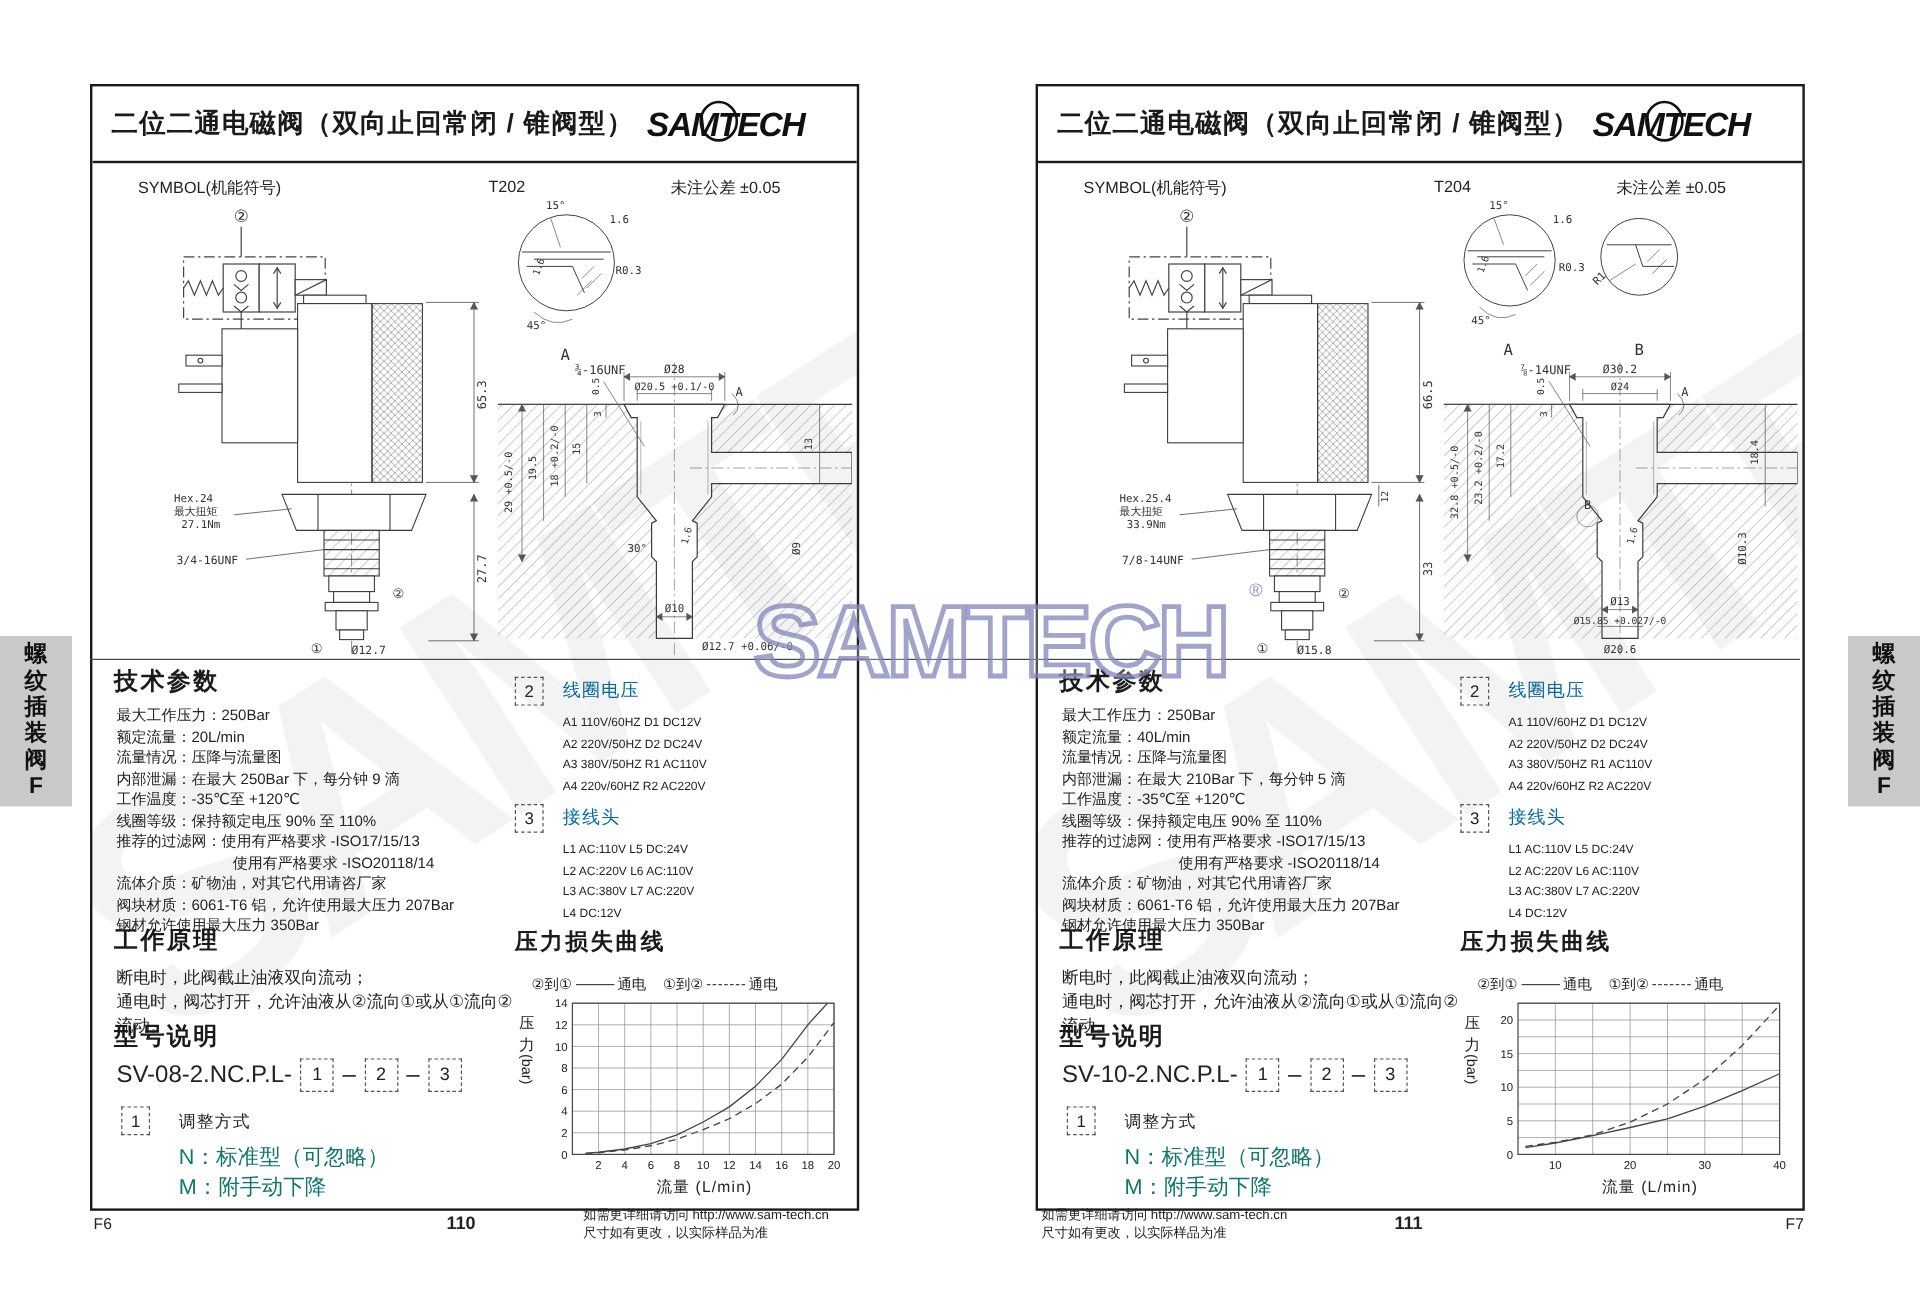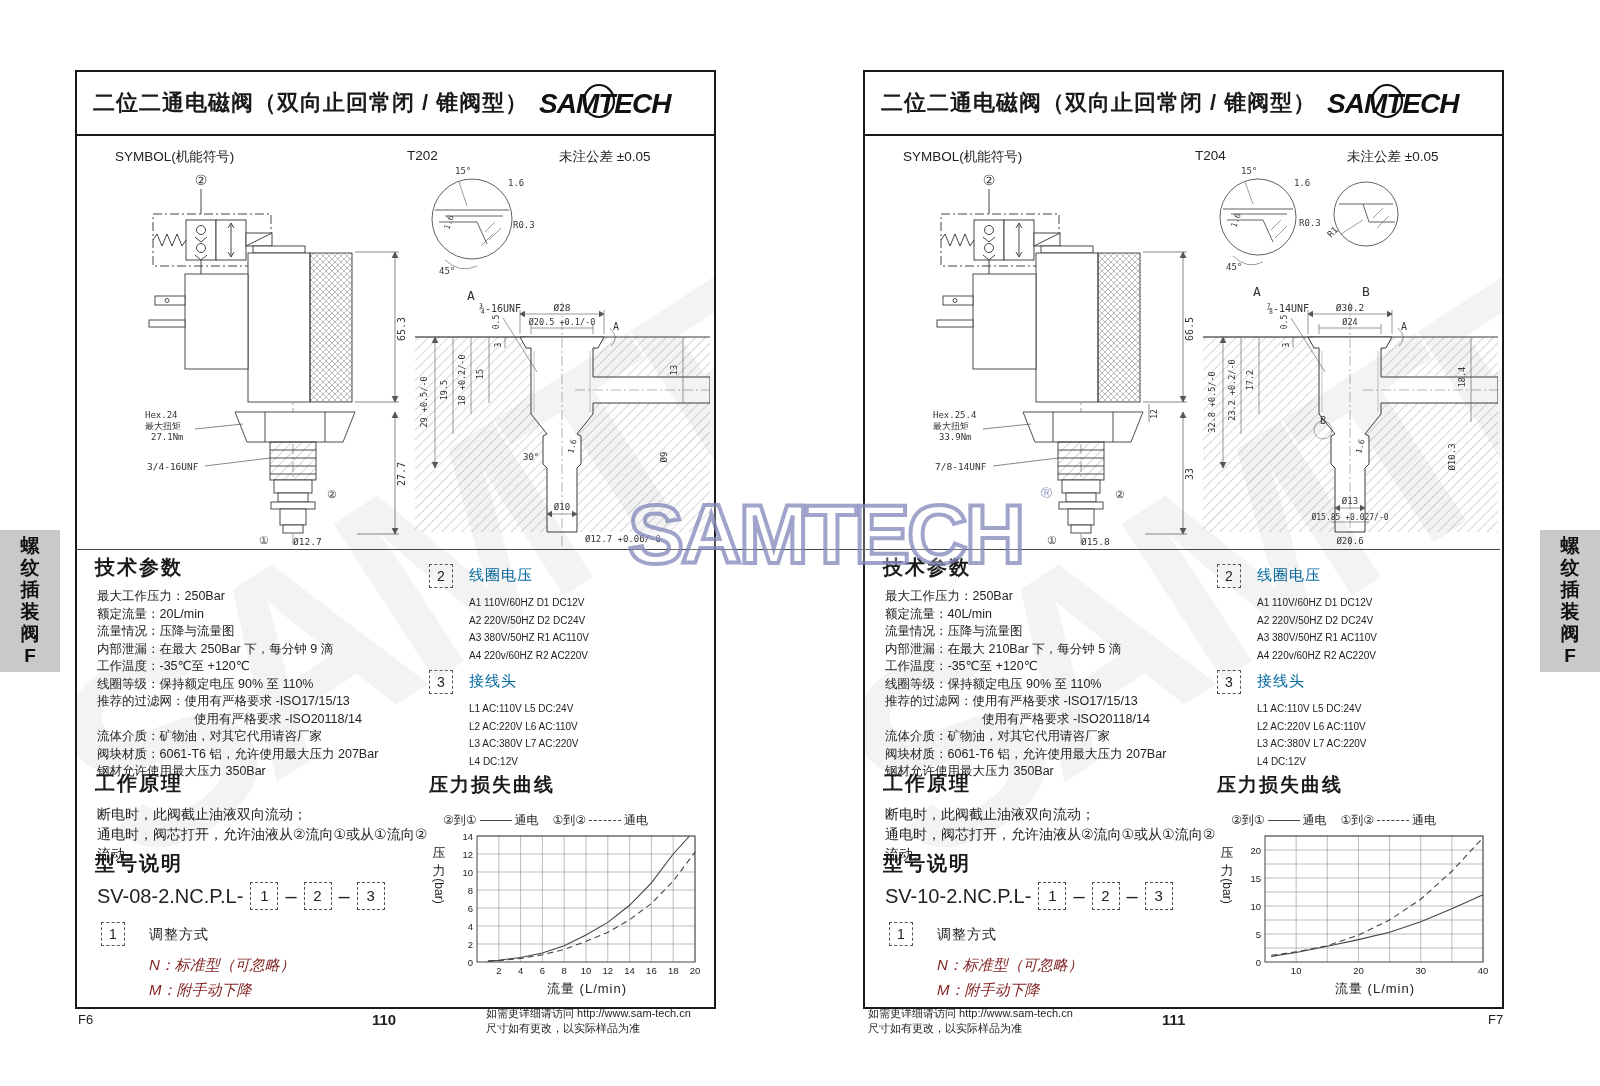--- a/index.html
+++ b/index.html
@@ -20,21 +20,21 @@
   .h2b{position:absolute;font-size:19px;font-weight:bold;letter-spacing:2px;}
   .plist{position:absolute;font-size:12.5px;line-height:17.5px;width:330px;color:#222;}
   .plist .indent{padding-left:97px;}
   .numbox{position:absolute;width:22px;height:22px;border:1px dashed #555;text-align:center;line-height:22px;font-size:14px;color:#222;}
   .seclabel{position:absolute;font-size:15px;color:#0369a1;letter-spacing:1px;}
   .vlist{position:absolute;font-size:10px;line-height:17.5px;color:#222;}
   .prin{position:absolute;font-size:14px;line-height:20px;width:335px;color:#222;}
   .model-row{position:absolute;display:flex;align-items:center;gap:7px;font-size:20px;color:#222;}
   .slot{width:26px;height:26px;border:1px dashed #555;text-align:center;line-height:26px;font-size:15px;}
   .adj-title{position:absolute;font-size:14px;color:#222;letter-spacing:1px;}
-  .opts{position:absolute;font-size:15px;line-height:25px;color:#7f1d1d;font-style:italic;}
+  .opts{position:absolute;font-size:18px;line-height:25px;color:#0f766e;}
   .legend{position:absolute;display:flex;gap:14px;font-size:12px;color:#222;align-items:flex-start;}
   .legend .ls{display:inline-block;width:32px;border-top:1.2px solid #444;margin:0 3px;vertical-align:middle;}
   .legend .ld{display:inline-block;width:32px;border-top:1.2px dashed #444;margin:0 3px;vertical-align:middle;}
   .chartwrap{position:absolute;display:flex;}
   .ylab{width:24px;display:flex;flex-direction:column;align-items:center;padding-top:14px;font-size:13px;color:#222;}
   .ylab .unit{margin-top:4px;transform:rotate(90deg);font-size:12px;white-space:nowrap;}
   .xlab{position:absolute;font-size:13px;color:#222;letter-spacing:1px;margin-left:40px;}
   .tab{position:absolute;top:530px;width:60px;height:142px;background:#c9c9c9;display:flex;flex-direction:column;
     align-items:center;justify-content:center;font-weight:bold;font-size:19px;line-height:22px;color:#111;z-index:8;}
   #tab-left{left:0;} #tab-right{right:0;}

